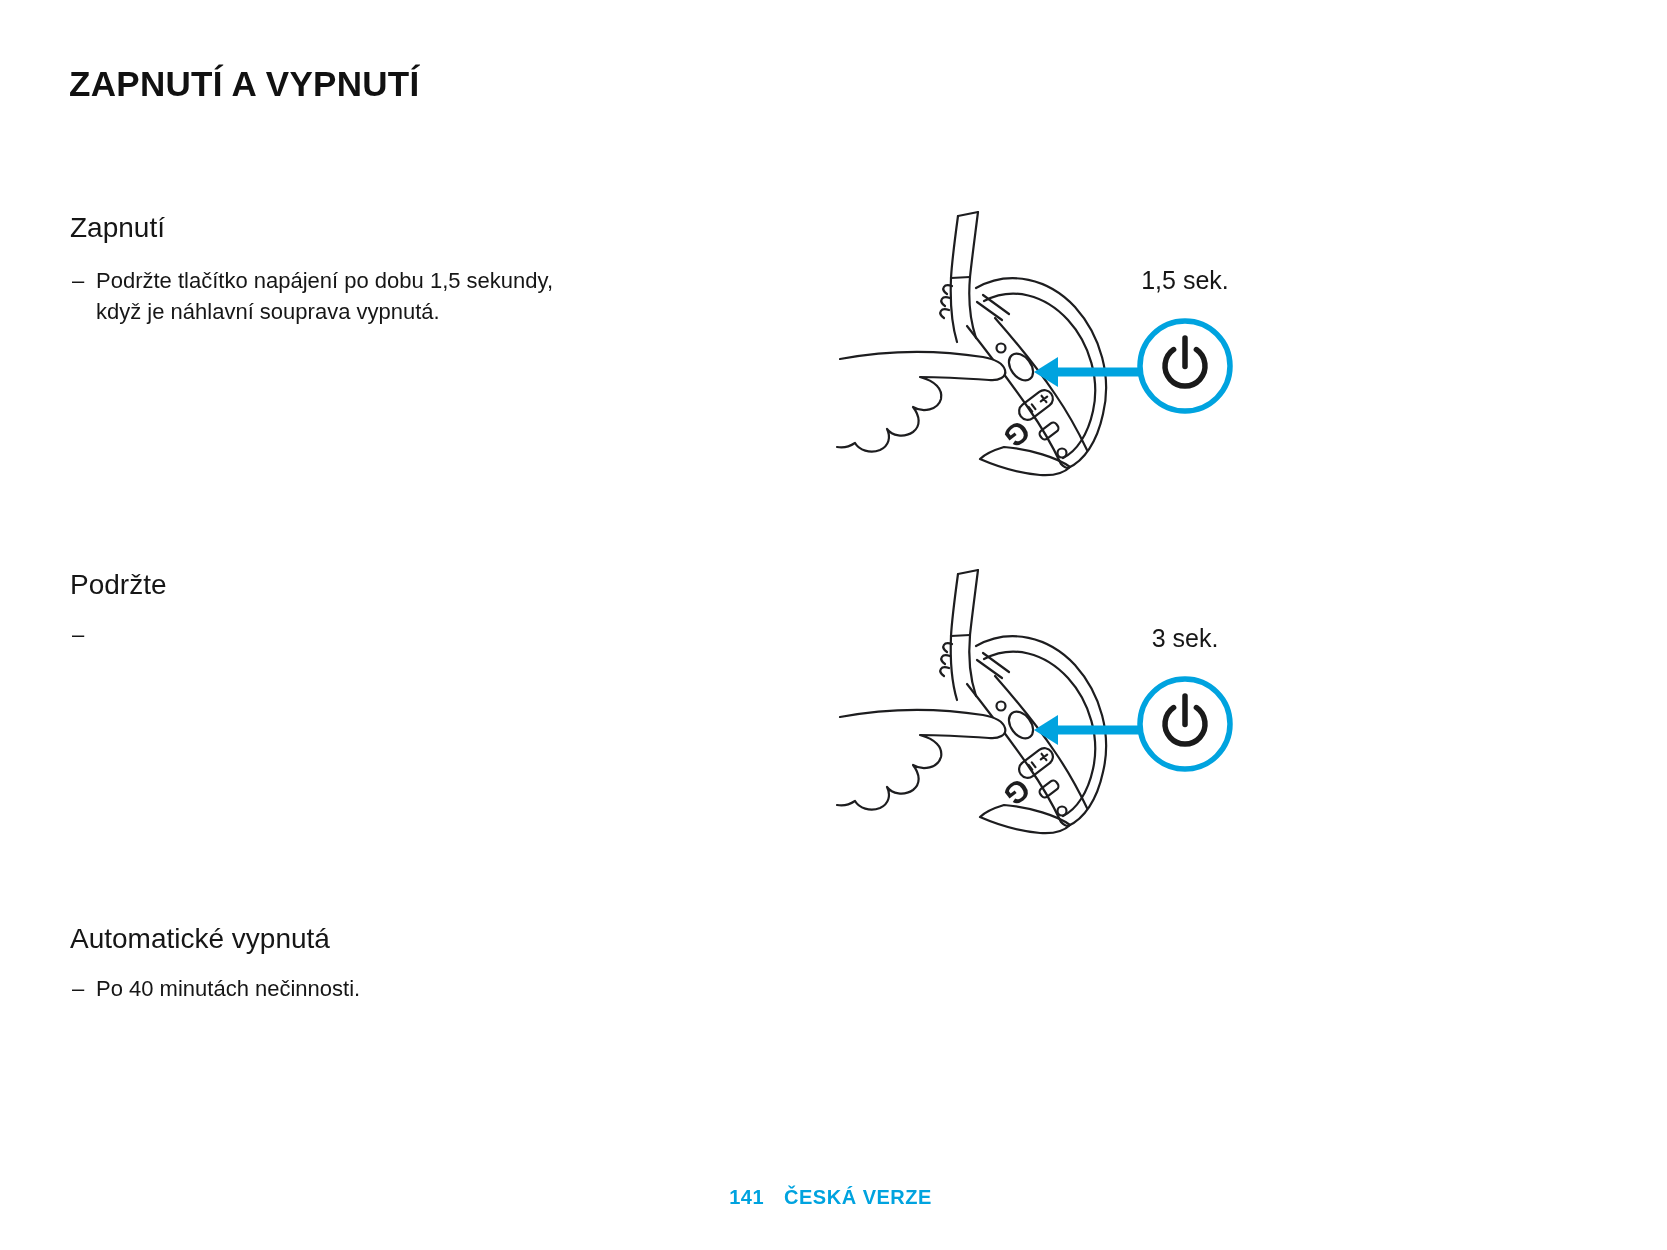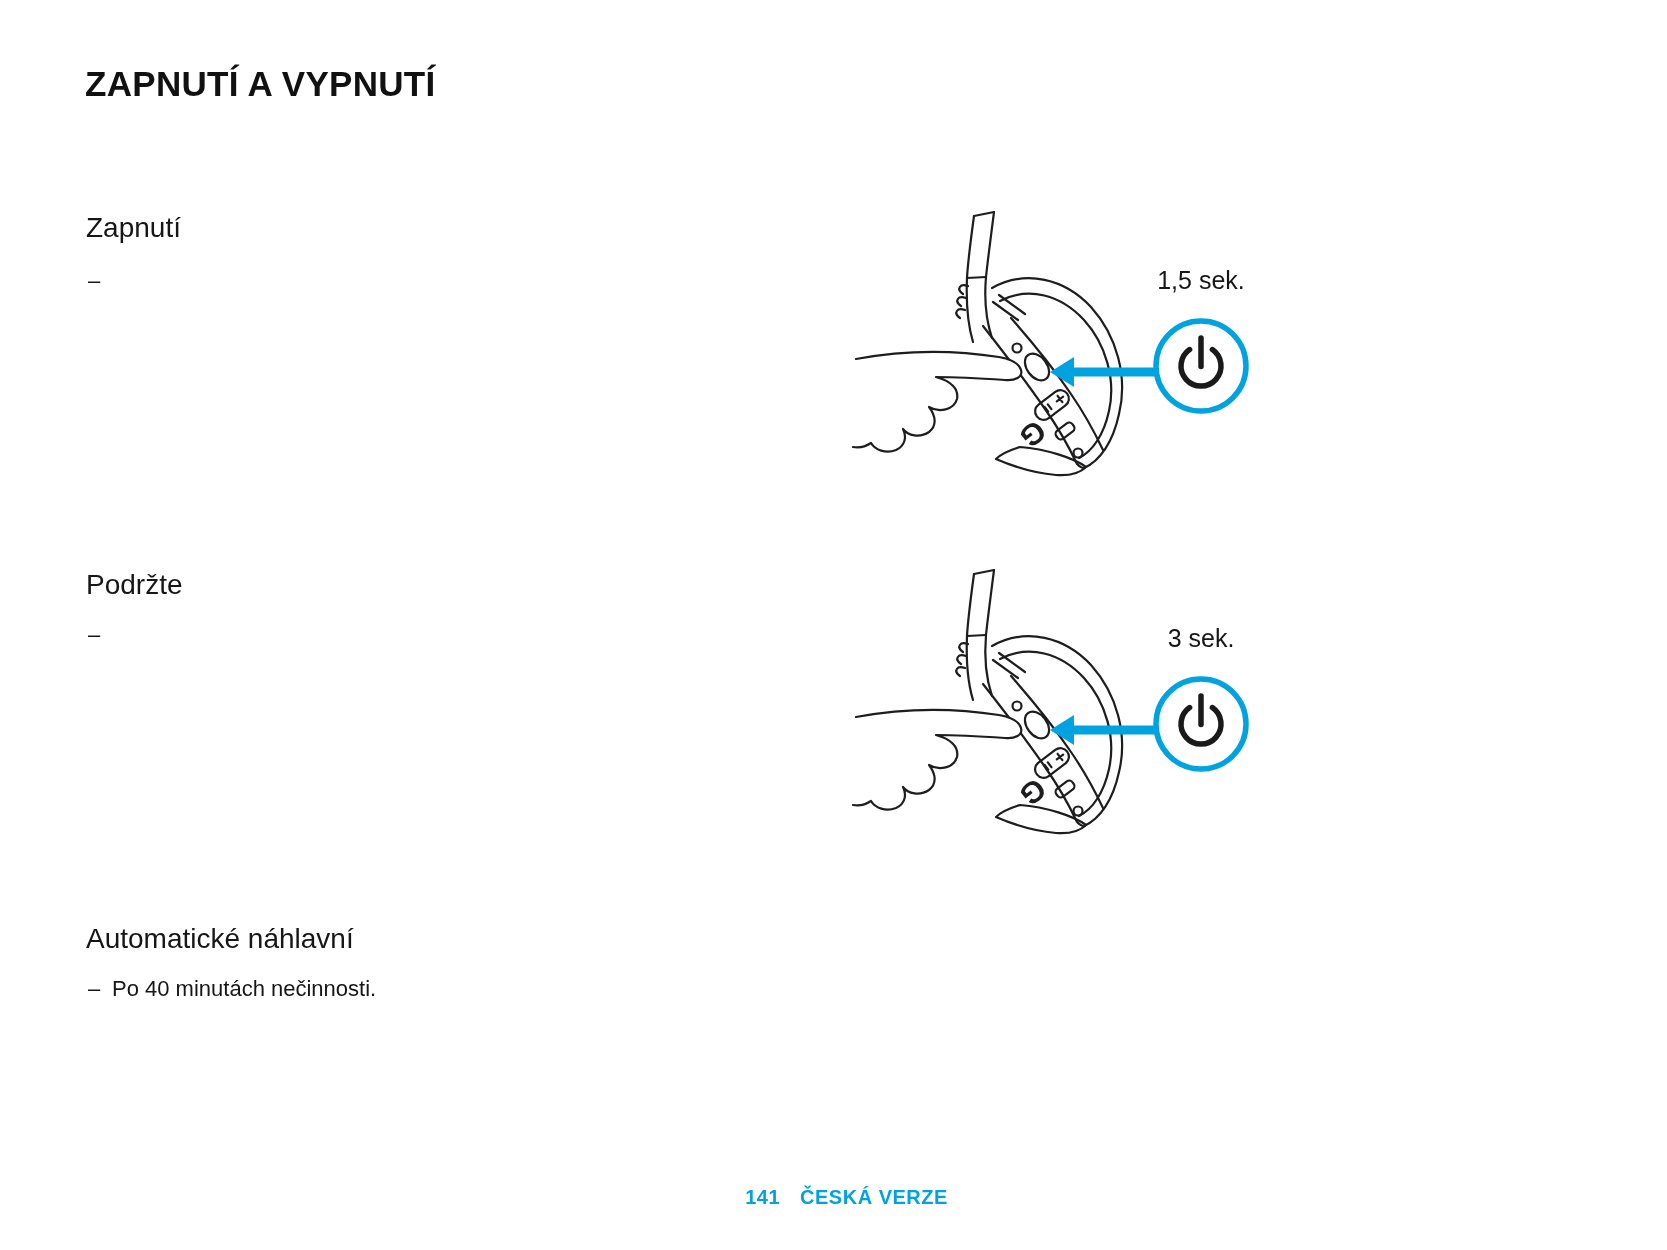--- a/index.html
+++ b/index.html
@@ -5,21 +5,20 @@
   * { box-sizing: border-box; }
   html, body { margin: 0; padding: 0; background: #fff; }
   .page {
     position: relative;
     width: 1647px;
     height: 1250px;
     background: #ffffff;
     font-family: "Liberation Sans", sans-serif;
     color: #161616;
     overflow: hidden;
-    margin-left: 16px;
   }
   .page-title {
     position: absolute;
     left: 69px;
     top: 64px;
     font-size: 35px;
     font-weight: 700;
     letter-spacing: 0.3px;
     color: #111;
     margin: 0;
@@ -79,20 +78,22 @@
 <body>
 
 <div class="page">
 
   <h1 class="page-title">ZAPNUTÍ A VYPNUTÍ</h1>
 
   <div class="section-heading" style="top:213px">Zapnutí</div>
   <div class="bullet" style="top:265px">
     <span class="dash">–</span>
     <div class="bullet-text">
+      <div>Podržte tlačítko napájení po dobu 1,5 sekundy,</div>
+      <div>když je náhlavní souprava vypnutá.</div>
     </div>
   </div>
 
   <div class="illustration" style="left:790px; top:190px">
     <svg class="illu-svg" viewBox="0 0 460 290">
       <g fill="none" stroke="#1d1d1f" stroke-width="2.2" stroke-linecap="round" stroke-linejoin="round">
 
         <g>
           <path d="M168,26 C165,48 162,70 161,88 C160,112 161,132 167,152"></path>
           <path d="M188,22 C185,46 182,68 180,87 C178,110 180,130 186,148"></path>
@@ -190,21 +191,21 @@
       <polygon points="244,182 268,167 268,197" fill="#00a3df"></polygon>
       <circle cx="395" cy="176" r="45" fill="#ffffff" stroke="#00a3df" stroke-width="5.5"></circle>
       <g stroke="#1a1a1a" stroke-width="5.5" fill="none" stroke-linecap="round">
         <path d="M406.4,159.6 A20,20 0 1 1 383.6,159.6"></path>
         <line x1="395" y1="148" x2="395" y2="176.5"></line>
       </g>
       <text class="duration-label" x="395" y="99" text-anchor="middle">3 sek.</text>
     </svg>
   </div>
 
-  <div class="section-heading" style="top:924px">Automatické náhlavní</div>
+  <div class="section-heading" style="top:924px">Automatické vypnutá</div>
   <div class="bullet" style="top:973px">
     <span class="dash">–</span>
     <div class="bullet-text">
       <div>Po 40 minutách nečinnosti.</div>
     </div>
   </div>
 
   <div class="footer">
     <span>141</span>
     <span>ČESKÁ VERZE</span>

